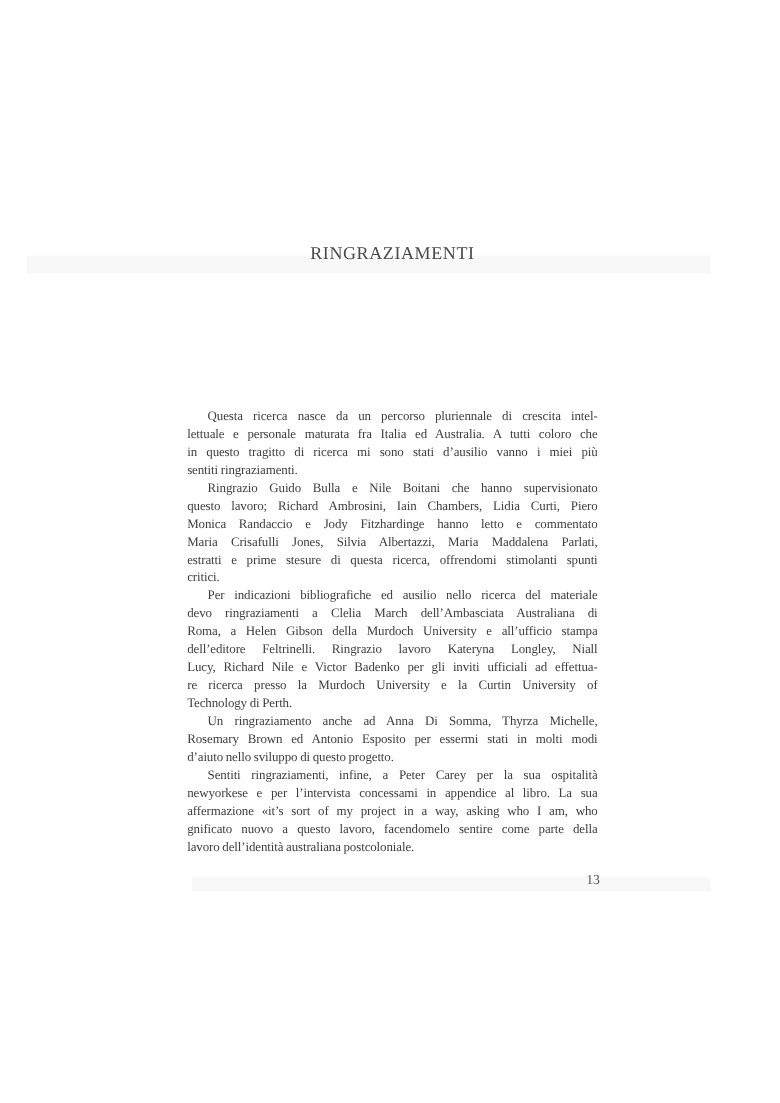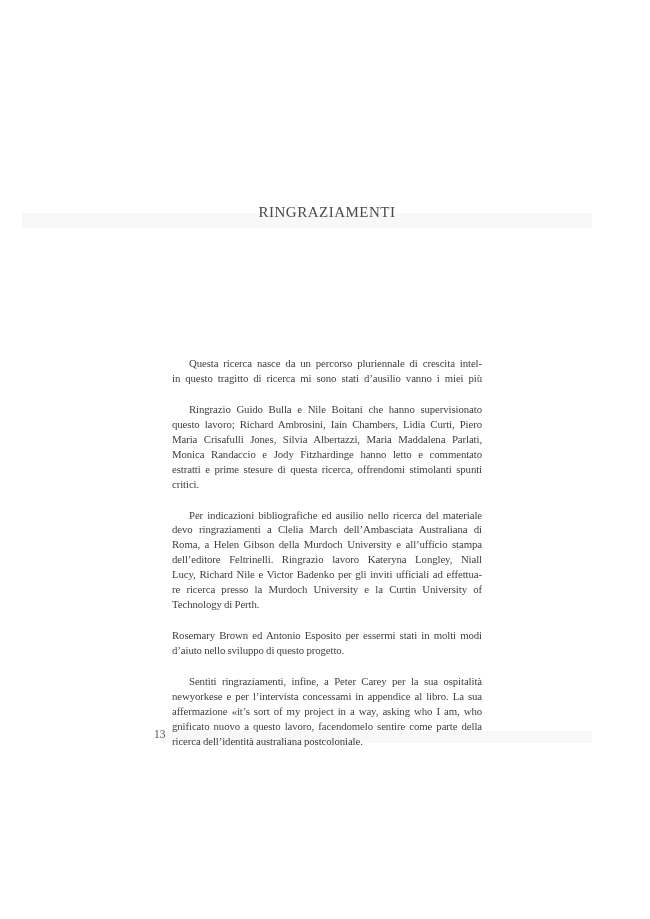--- a/index.html
+++ b/index.html
@@ -48,21 +48,21 @@
     position: absolute;
     top: 340px;
     left: 156px;
     width: 342px;
     color: var(--text-color, #3e3e3e);
     font-size: 10.8px;
     letter-spacing: -0.1px;
     word-spacing: -0.35px;
   }
   .paragraph {
-    margin: 16px;
+    margin: 0;
     padding: 0;
   }
   .text-line {
     height: 14.95px;
     line-height: 14.95px;
     text-align: justify;
     text-align-last: justify;
     overflow: hidden;
     white-space: normal;
   }
@@ -70,61 +70,64 @@
     text-indent: 17px;
   }
   .text-line.plast {
     text-align-last: left;
   }
   .page-number {
     position: absolute;
     top: 726px;
     left: 154px;
     width: 346px;
-    text-align: left;
+    text-align: right;
     font-size: 11.5px;
     color: var(--pagenum-color, #555555);
     line-height: 16px;
   }
 </style>
 </head>
 <body>
 
 <div class="page">
   <div class="scan-band band-title"></div>
   <h1 class="chapter-title">RINGRAZIAMENTI</h1>
   <div class="body-text" id="body-text">
       <div class="paragraph">
         <div class="text-line first">Questa ricerca nasce da un percorso pluriennale di crescita intel-</div>
+        <div class="text-line">lettuale e personale maturata fra Italia ed Australia. A tutti coloro che</div>
         <div class="text-line">in questo tragitto di ricerca mi sono stati d’ausilio vanno i miei più</div>
+        <div class="text-line plast">sentiti ringraziamenti.</div>
       </div>
       <div class="paragraph">
         <div class="text-line first">Ringrazio Guido Bulla e Nile Boitani che hanno supervisionato</div>
         <div class="text-line">questo lavoro; Richard Ambrosini, Iain Chambers, Lidia Curti, Piero</div>
+        <div class="text-line">Monica Randaccio e Jody Fitzhardinge hanno letto e commentato</div>
         <div class="text-line">Maria Crisafulli Jones, Silvia Albertazzi, Maria Maddalena Parlati,</div>
-        <div class="text-line">Monica Randaccio e Jody Fitzhardinge hanno letto e commentato</div>
         <div class="text-line">estratti e prime stesure di questa ricerca, offrendomi stimolanti spunti</div>
         <div class="text-line plast">critici.</div>
       </div>
       <div class="paragraph">
         <div class="text-line first">Per indicazioni bibliografiche ed ausilio nello ricerca del materiale</div>
         <div class="text-line">devo ringraziamenti a Clelia March dell’Ambasciata Australiana di</div>
         <div class="text-line">Roma, a Helen Gibson della Murdoch University e all’ufficio stampa</div>
         <div class="text-line">dell’editore Feltrinelli. Ringrazio lavoro Kateryna Longley, Niall</div>
         <div class="text-line">Lucy, Richard Nile e Victor Badenko per gli inviti ufficiali ad effettua-</div>
         <div class="text-line">re ricerca presso la Murdoch University e la Curtin University of</div>
         <div class="text-line plast">Technology di Perth.</div>
       </div>
       <div class="paragraph">
+        <div class="text-line first">Un ringraziamento anche ad Anna Di Somma, Thyrza Michelle,</div>
         <div class="text-line">Rosemary Brown ed Antonio Esposito per essermi stati in molti modi</div>
         <div class="text-line plast">d’aiuto nello sviluppo di questo progetto.</div>
       </div>
       <div class="paragraph">
         <div class="text-line first">Sentiti ringraziamenti, infine, a Peter Carey per la sua ospitalità</div>
         <div class="text-line">newyorkese e per l’intervista concessami in appendice al libro. La sua</div>
         <div class="text-line">affermazione «it’s sort of my project in a way, asking who I am, who</div>
         <div class="text-line">gnificato nuovo a questo lavoro, facendomelo sentire come parte della</div>
-        <div class="text-line plast">ricerca dell’identità australiana postcoloniale.</div>
+        <div class="text-line plast">lavoro dell’identità australiana postcoloniale.</div>
       </div>
     </div>
   <div class="scan-band band-footer"></div>
   <div class="page-number">13</div>
 </div>
 
 </body></html>

